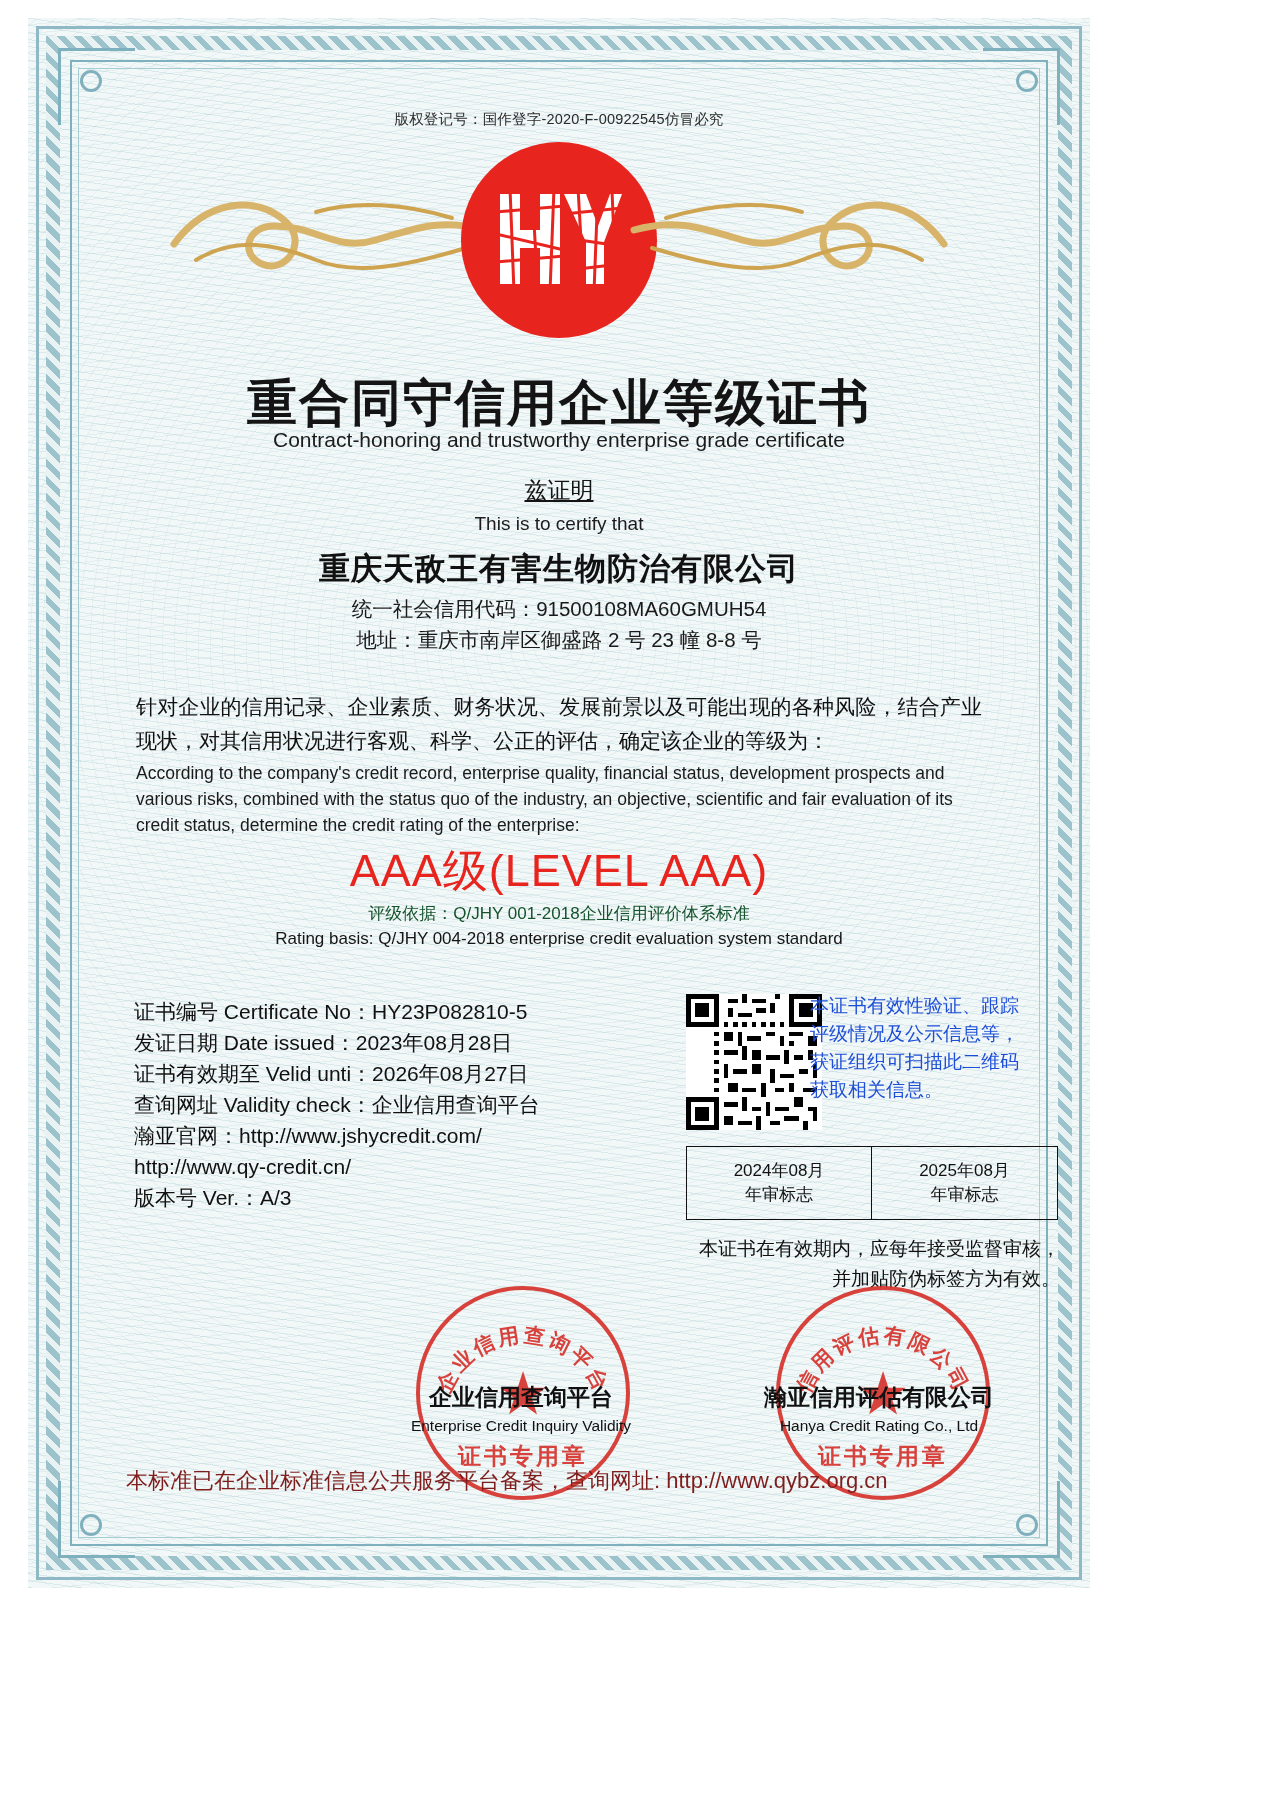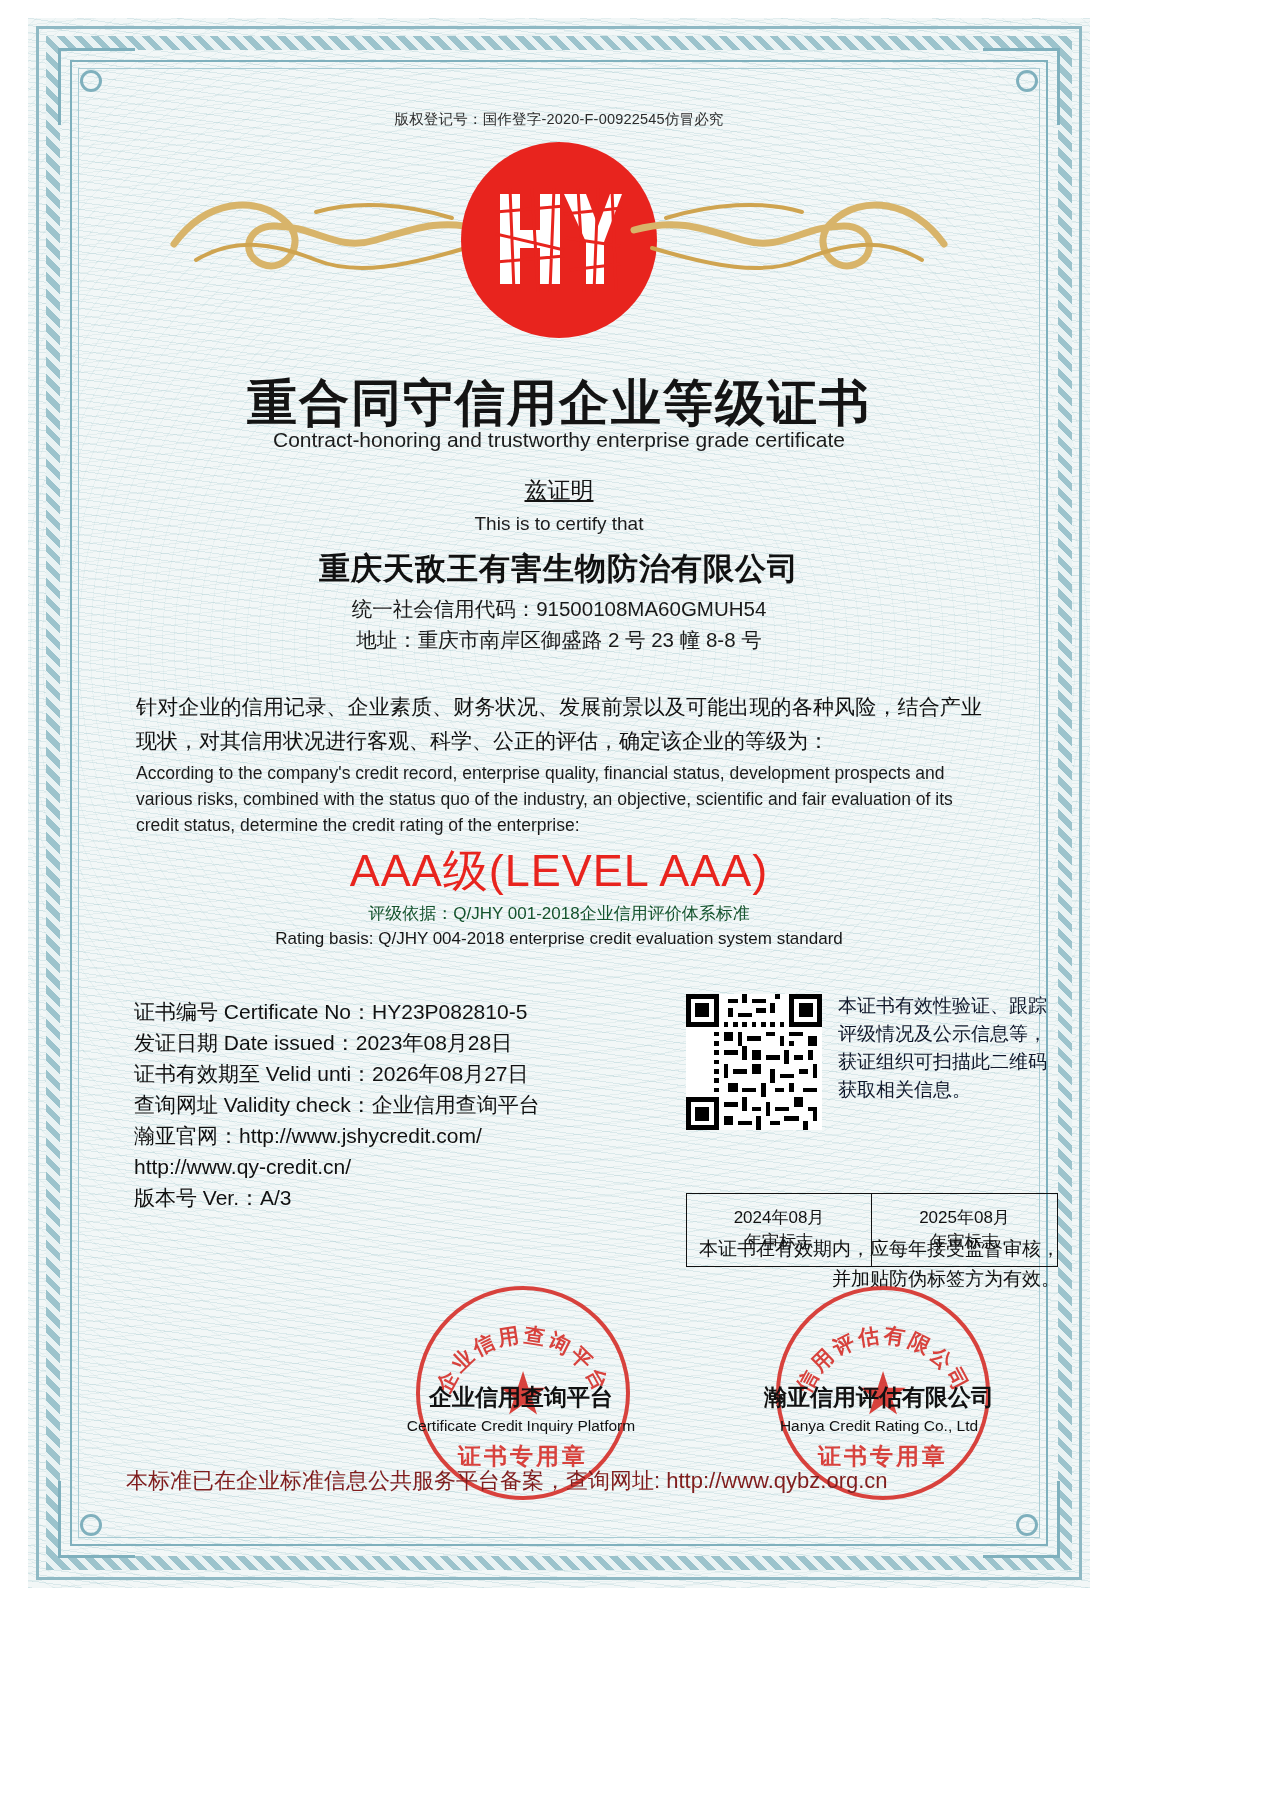--- a/index.html
+++ b/index.html
@@ -263,25 +263,25 @@
     left: 600px;
     width: 136px;
     height: 136px;
     background: #fff;
   }
   .qr-box svg { display: block; }
 
   .note-right {
     position: absolute;
     top: 916px;
-    left: 752px;
+    left: 724px;
     width: 220px;
     font-size: 19px;
     line-height: 28px;
-    color: #0f172a;
+    color: #1d4ed8;
   }
 
   .stamp-boxes {
     position: absolute;
     top: 1070px;
     left: 600px;
     width: 372px;
     display: flex;
     gap: 0;
   }
@@ -290,21 +290,20 @@
     height: 74px;
     border: 1.5px solid #111;
     display: flex;
     flex-direction: column;
     align-items: center;
     justify-content: center;
     font-size: 17px;
     line-height: 24px;
     color: #111;
     box-sizing: border-box;
-    margin-top: 47px;
   }
   .stamp-cell + .stamp-cell { border-left: none; }
 
   .note-bottom-right {
     position: absolute;
     top: 1158px;
     left: 596px;
     width: 378px;
     font-size: 19px;
     line-height: 30px;
@@ -592,21 +591,21 @@
           <text>
             <textPath href="#arcL" startOffset="50%" text-anchor="middle">企业信用查询平台</textPath>
           </text>
         </svg>
         <div class="star">★</div>
         <div class="seal-bottom">证书专用章</div>
       </div>
 
       <div class="org-label" style="left:300px; top:96px; width:270px;">
         <span>企业信用查询平台</span>
-        <span class="en">Certificate Credit Inquiry Platform</span>
+        <span class="en">Enterprise Credit Inquiry Validity</span>
       </div>
 
       <div class="seal" style="left:690px; top:0;">
         <svg class="seal-arc" viewBox="0 0 206 206">
           <defs>
             <path id="arcR" d="M 26 118 A 78 78 0 0 1 180 118"></path>
           </defs>
           <text>
             <textPath href="#arcR" startOffset="50%" text-anchor="middle">信用评估有限公司</textPath>
           </text>

